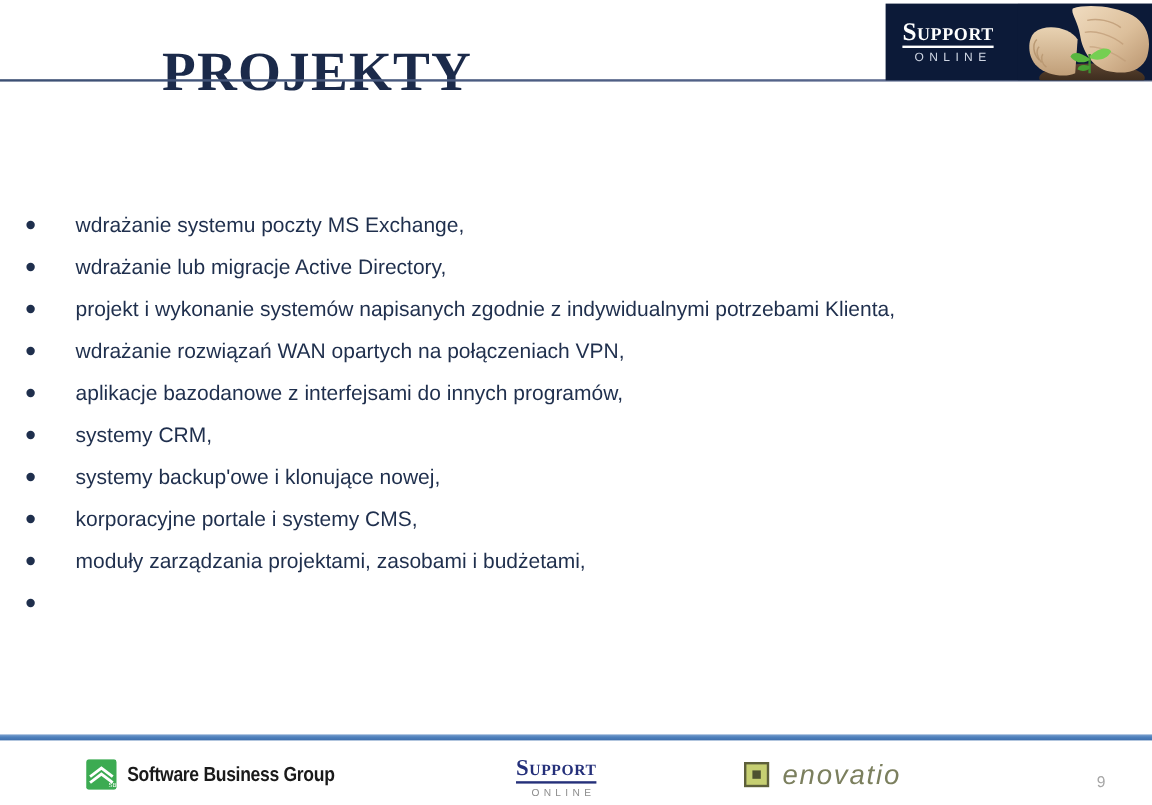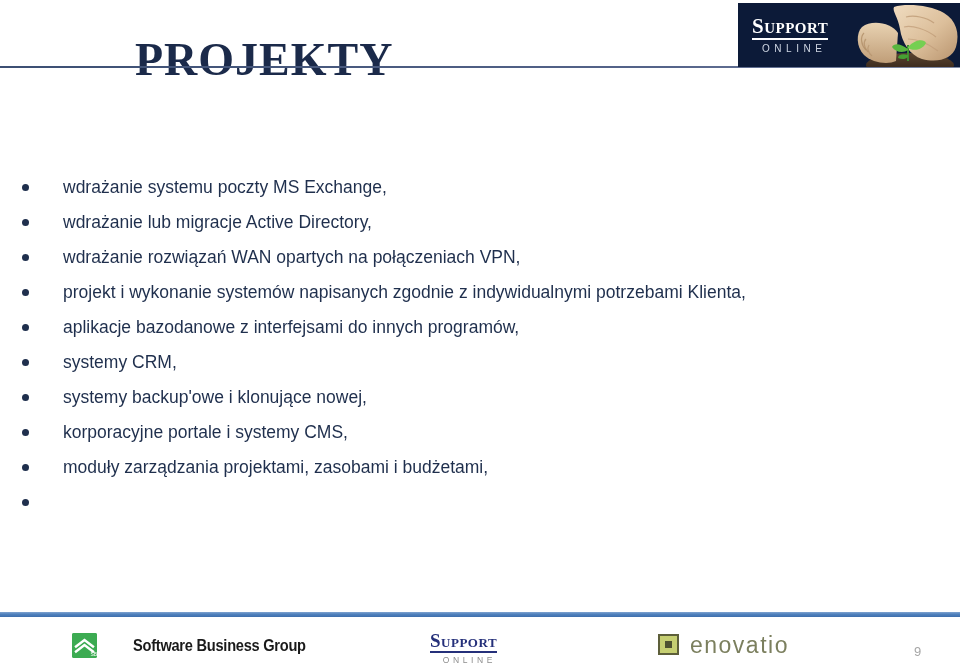--- a/index.html
+++ b/index.html
@@ -152,21 +152,20 @@
     height: 43px;
   }
 
   
   .sbg-logo {
     position: absolute;
     left: 72px;
     top: 5px;
     display: flex;
     align-items: center;
-    gap: 27px;
   }
   .sbg-mark {
     position: relative;
     width: 25px;
     height: 25px;
     background: #3cab52;
     border-radius: 2px;
     flex: none;
   }
   .sbg-mark svg { display: block; }
@@ -207,24 +206,25 @@
     color: #8d8d8d;
     letter-spacing: 3.6px;
     text-align: right;
     margin-top: 2px;
     padding-right: 1px;
   }
 
   
   .enovatio-logo {
     position: absolute;
-    left: 658px;
+    left: 620px;
     top: 6px;
     display: flex;
-    align-items: flex-start;
+    align-items: center;
+    font-style: italic;
   }
   .eno-mark {
     width: 21px;
     height: 21px;
     background: #5d5f3a;
     padding: 2px;
     box-sizing: border-box;
     flex: none;
   }
   .eno-mark-inner {
@@ -323,26 +323,26 @@
       <span class="bullet-text">wdrażanie systemu poczty MS Exchange,</span>
     </div>
 
     <div class="bullet-row">
       <span class="bullet-dot"></span>
       <span class="bullet-text">wdrażanie lub migracje Active Directory,</span>
     </div>
 
     <div class="bullet-row">
       <span class="bullet-dot"></span>
+      <span class="bullet-text">projekt i wykonanie systemów napisanych zgodnie z indywidualnymi potrzebami Klienta,</span>
+    </div>
+
+    <div class="bullet-row">
+      <span class="bullet-dot"></span>
       <span class="bullet-text">wdrażanie rozwiązań WAN opartych na połączeniach VPN,</span>
-    </div>
-
-    <div class="bullet-row">
-      <span class="bullet-dot"></span>
-      <span class="bullet-text">projekt i wykonanie systemów napisanych zgodnie z indywidualnymi potrzebami Klienta,</span>
     </div>
 
     <div class="bullet-row">
       <span class="bullet-dot"></span>
       <span class="bullet-text">aplikacje bazodanowe z interfejsami do innych programów,</span>
     </div>
 
     <div class="bullet-row">
       <span class="bullet-dot"></span>
       <span class="bullet-text">systemy CRM,</span>

